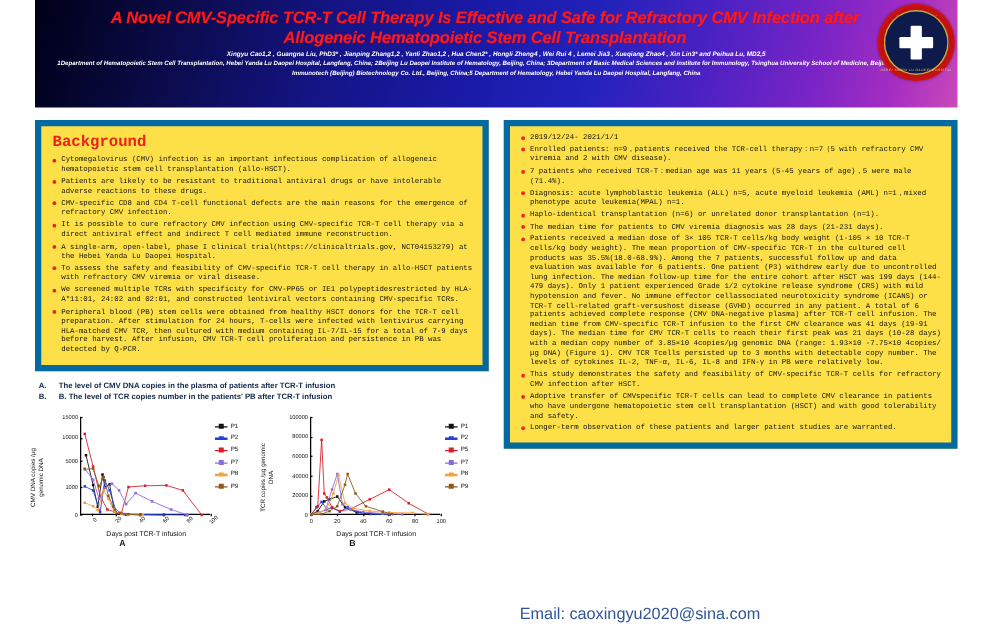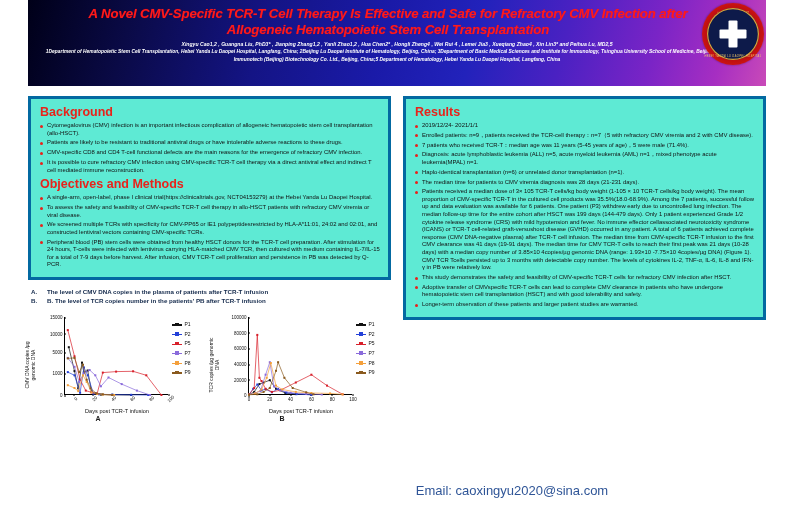--- a/index.html
+++ b/index.html
@@ -113,24 +113,25 @@
     position: absolute;
     left: 28px;
     top: 96px;
     width: 738px;
     display: flex;
     gap: 12px;
   }
   .col { width: 363px; }
 
   .panel {
-    border: 3px solid #0369a1;
-    background: #5eead4;
+    border: 5px solid #0369a1;
+    background: #fde047;
     box-sizing: border-box;
     padding: 5px 7px 6px 7px;
+    font-family: Liberation Mono, monospace;
   }
 
   .sec-title {
     color: #e8231b;
     font-weight: bold;
     font-size: 12.5px;
     line-height: 15px;
     margin: 1px 0 2px 2px;
   }
   .sec-title.tight { margin-top: 3px; }
@@ -330,21 +331,20 @@
 
       <div class="panel">
         <div class="sec-title">Background</div>
         <ul class="bullets">
           <li>Cytomegalovirus (CMV) infection is an important infectious complication of allogeneic hematopoietic stem cell transplantation (allo-HSCT).</li>
           <li>Patients are likely to be resistant to traditional antiviral drugs or have intolerable adverse reactions to these drugs.</li>
           <li>CMV-specific CD8 and CD4 T-cell functional defects are the main reasons for the emergence of refractory CMV infection.</li>
           <li>It is possible to cure refractory CMV infection using CMV-specific TCR-T cell therapy via a direct antiviral effect and indirect T cell mediated immune reconstruction.</li>
         </ul>
 
-        <div class="sec-title tight">Objectives and Methods</div>
         <ul class="bullets">
           <li>A single-arm, open-label, phase I clinical trial(https://clinicaltrials.gov, NCT04153279) at the Hebei Yanda Lu Daopei Hospital.</li>
           <li>To assess the safety and feasibility of CMV-specific TCR-T cell therapy in allo-HSCT patients with refractory CMV viremia or viral disease.</li>
           <li>We screened multiple TCRs with specificity for CMV-PP65 or IE1 polypeptidesrestricted by HLA-A*11:01, 24:02 and 02:01, and constructed lentiviral vectors containing CMV-specific TCRs.</li>
           <li>Peripheral blood (PB) stem cells were obtained from healthy HSCT donors for the TCR-T cell preparation. After stimulation for 24 hours, T-cells were infected with lentivirus carrying HLA-matched CMV TCR, then cultured with medium containing IL-7/IL-15 for a total of 7-9 days before harvest. After infusion, CMV TCR-T cell proliferation and persistence in PB was detected by Q-PCR.</li>
         </ul>
       </div>
 
       <div class="fig-caps">
         <div class="fig-cap-row">
@@ -596,21 +596,20 @@
                 <span>P9</span>
               </div>
             </div>
             <div class="chart-panel-label" style="left: 0px; width: 140px;">B</div>
           </div>
       </div>
     </div>
 
     <div class="col">
       <div class="panel">
-        <div class="sec-title">Results</div>
         <ul class="bullets">
           <li>2019/12/24- 2021/1/1</li>
           <li>Enrolled patients: n=9，patients received the TCR-cell therapy：n=7（5 with refractory CMV viremia and 2 with CMV disease).</li>
           <li>7 patients who received TCR-T：median age was 11 years (5-45 years of age)，5 were male (71.4%).</li>
           <li>Diagnosis: acute lymphoblastic leukemia (ALL) n=5, acute myeloid leukemia (AML) n=1，mixed phenotype acute leukemia(MPAL) n=1.</li>
           <li>Haplo-identical transplantation (n=6) or unrelated donor transplantation (n=1).</li>
           <li>The median time for patients to CMV viremia diagnosis was 28 days (21-231 days).</li>
           <li>Patients received a median dose of 3× 105 TCR-T cells/kg body weight (1-105 × 10 TCR-T cells/kg body weight). The mean proportion of CMV-specific TCR-T in the cultured cell products was 35.5%(18.0-68.9%). Among the 7 patients, successful follow up and data evaluation was available for 6 patients. One patient (P3) withdrew early due to uncontrolled lung infection. The median follow-up time for the entire cohort after HSCT was 199 days (144-479 days). Only 1 patient experienced Grade 1/2 cytokine release syndrome (CRS) with mild hypotension and fever. No immune effector cellassociated neurotoxicity syndrome (ICANS) or TCR-T cell-related graft-versushost disease (GVHD) occurred in any patient. A total of 6 patients achieved complete response (CMV DNA-negative plasma) after TCR-T cell infusion. The median time from CMV-specific TCR-T infusion to the first CMV clearance was 41 days (19-91 days). The median time for CMV TCR-T cells to reach their first peak was 21 days (10-28 days) with a median copy number of 3.85×10 4copies/µg genomic DNA (range: 1.93×10 -7.75×10 4copies/µg DNA) (Figure 1). CMV TCR Tcells persisted up to 3 months with detectable copy number. The levels of cytokines IL-2, TNF-α, IL-6, IL-8 and IFN-γ in PB were relatively low.</li>
         </ul>
 

